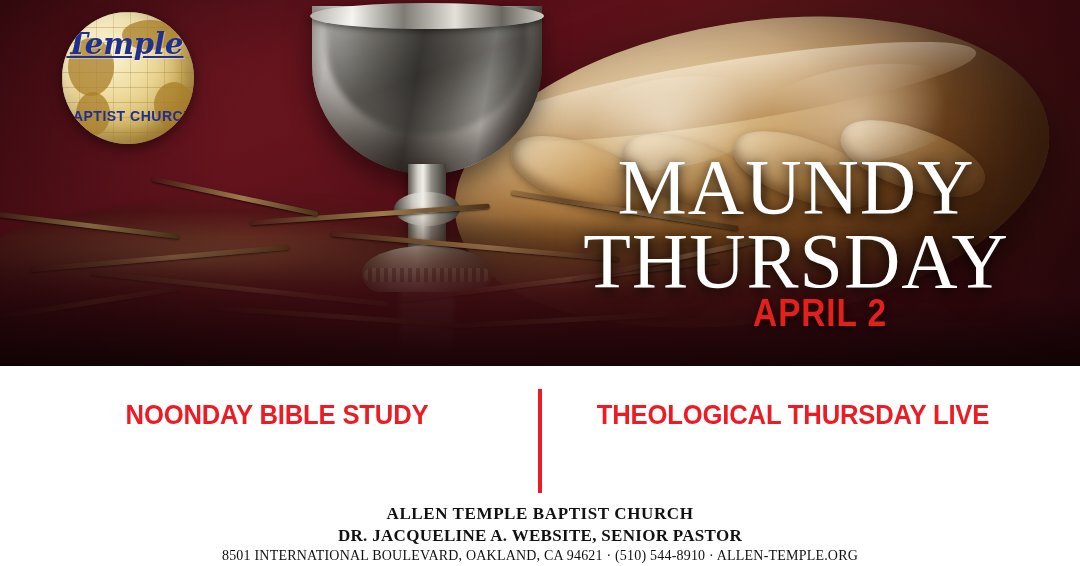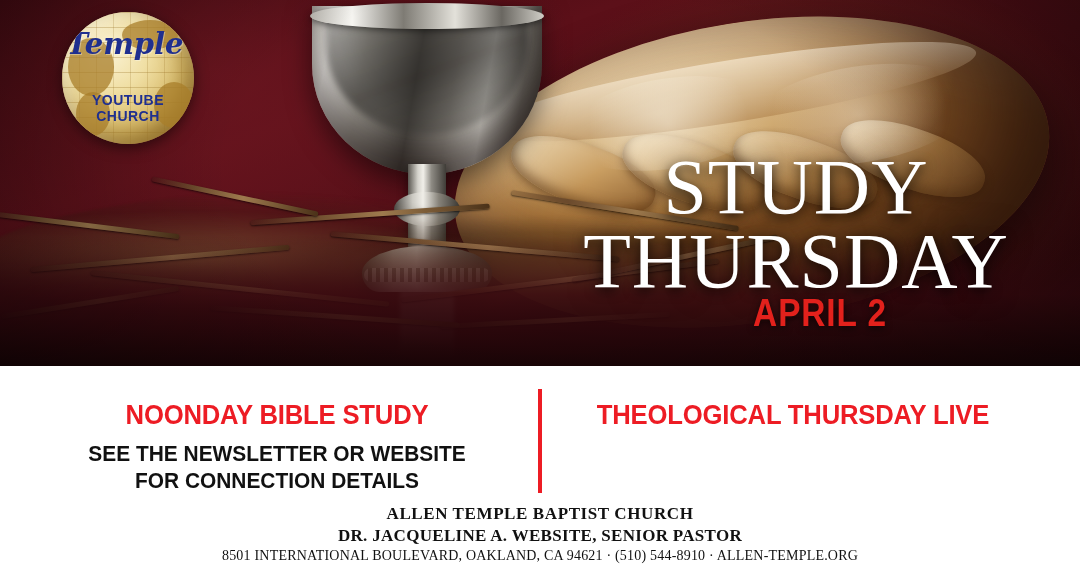--- a/index.html
+++ b/index.html
@@ -233,21 +233,21 @@
     top: 18px;
     text-align: center;
     color: #1f2f8f;
     font-family: "DejaVu Serif", serif;
     font-style: italic;
     font-weight: bold;
     font-size: 29px;
     line-height: 1.0;
     text-shadow: 1px 1px 0 rgba(255,255,255,0.35);
   }
-  .logo-script .t2 { display: block; margin-left: -6px; }
+  .logo-script .t2 { display: block; margin-left: -6px; text-decoration: underline; }
   .logo-sub {
     position: absolute;
     left: 0; right: 0;
     bottom: 20px;
     text-align: center;
     color: #1f2f8f;
     font-size: 14px;
     font-weight: bold;
     letter-spacing: 0.5px;
   }
@@ -363,46 +363,42 @@
       <div class="twig" style="left:600px; top:88px;  width:210px; transform:rotate(-12deg);"></div>
       <div class="twig" style="left:180px; top:26px;  width:170px; transform:rotate(12deg);"></div>
       <div class="twig" style="left:240px; top:146px; width:250px; transform:rotate(4deg);"></div>
       <div class="twig" style="left:470px; top:150px; width:230px; transform:rotate(-3deg);"></div>
     </div>
 
     <div class="hero-floor"></div>
     <div class="hero-vignette"></div>
 
     <div class="headline">
-      <span class="l1">STUDY</span>
+      <span class="l1">MAUNDY</span>
       <span class="l2">THURSDAY</span>
     </div>
     <div class="hero-date">APRIL 2</div>
 
     <div class="logo">
       <div class="globe-grid"></div>
       <div class="globe-land" style="left:6px;   top:26px; width:46px; height:58px;"></div>
       <div class="globe-land" style="left:14px;  top:80px; width:34px; height:44px;"></div>
       <div class="globe-land" style="left:60px;  top:8px;  width:56px; height:30px;"></div>
       <div class="globe-land" style="left:92px;  top:70px; width:40px; height:46px;"></div>
       <div class="logo-script">
         <span class="t2">Temple</span>
       </div>
-      <div class="logo-sub">YOUTUBE CHURCH</div>
+      <div class="logo-sub">BAPTIST CHURCH</div>
     </div>
   </div>
 
   <div class="info">
 
     <div class="col col-left">
       <div class="col-title">NOONDAY BIBLE STUDY</div>
-      <div class="col-lines">
-        <div class="col-line">SEE THE NEWSLETTER OR WEBSITE</div>
-        <div class="col-line">FOR CONNECTION DETAILS</div>
-      </div>
     </div>
 
     <div class="divider"></div>
 
     <div class="col col-right">
       <div class="col-title">THEOLOGICAL THURSDAY LIVE</div>
     </div>
 
     <div class="footer">
       <div class="footer-name">ALLEN TEMPLE BAPTIST CHURCH</div>

